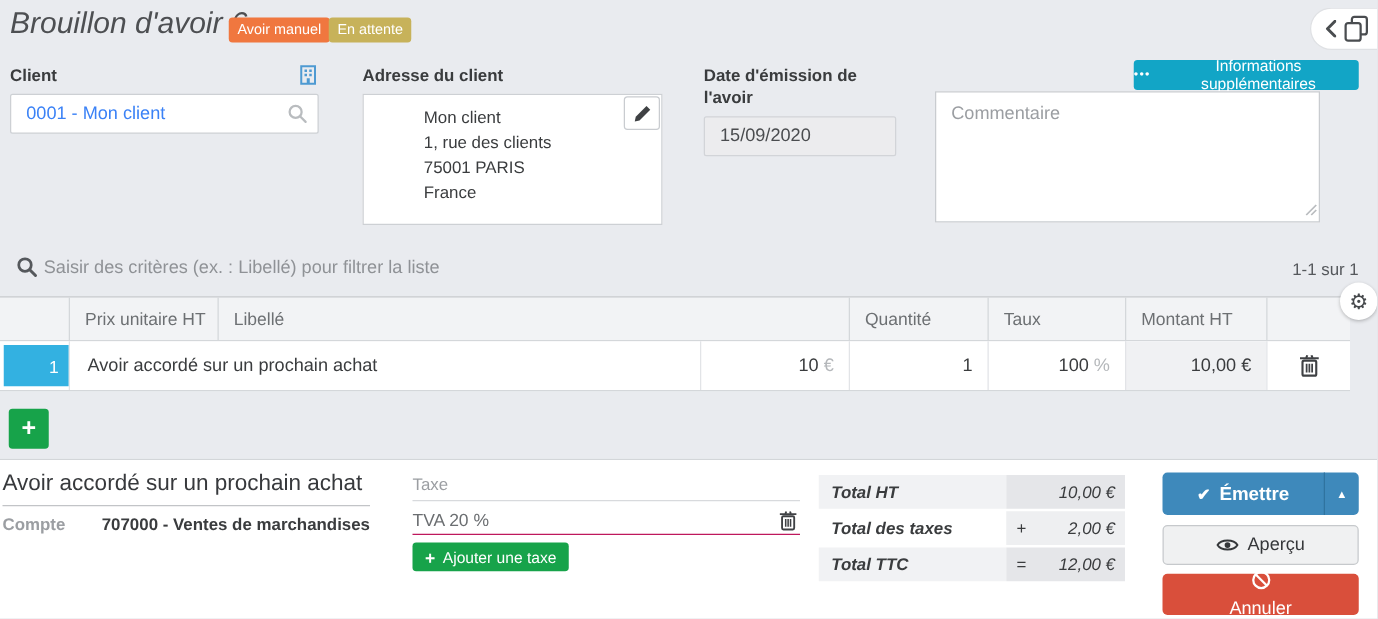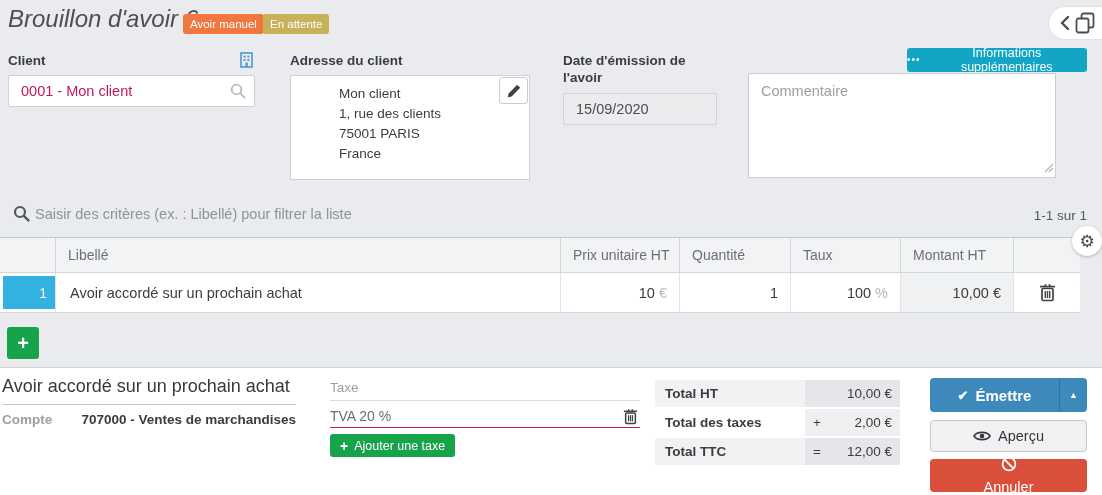--- a/index.html
+++ b/index.html
@@ -32,21 +32,21 @@
   .info-btn {
     left:907px; top:48px; width:180px; height:24px; background:#12a5c6; color:#fff;
     border:none; border-radius:3px; font-size:12.5px; font-family:inherit;
     display:flex; align-items:center; justify-content:center; gap:6px; cursor:pointer;
   }
   .info-btn .dots { font-size:10px; letter-spacing:1px; position:relative; top:-1px; }
 
   .client-input-wrap { left:8px; top:75px; width:247px; height:32px; }
   .client-input {
     width:100%; height:100%; border:1px solid #cdd0d4; border-radius:2px; background:#fff;
-    font-family:inherit; font-size:14.5px; color:#be185d; padding:0 30px 0 12px;
+    font-family:inherit; font-size:14.5px; color:#3b82f6; padding:0 30px 0 12px;
   }
   .client-input-wrap .search-icon { position:absolute; right:9px; top:8px; }
 
   .address-box {
     left:290px; top:75px; width:240px; height:105px; background:#fff;
     border:1px solid #cdd0d4; padding:8px 12px; font-size:13.5px; line-height:20px; color:#3a3c3e;
   }
   .address-box .line { display:block;margin-left:36px; }
   .pencil-btn {
     position:absolute; top:1px; right:1px; width:29px; height:27px; background:#fff;
@@ -128,21 +128,21 @@
   .tax-row { position:absolute; left:330px; top:37px; width:310px; height:23px; display:flex; justify-content:space-between; align-items:center; border-bottom:1px solid #be185d; }
   .tax-value { color:#6b6e71; font-size:14px; }
   .add-tax-btn {
     position:absolute; left:330px; top:66px; height:23px; padding:0 10px; background:#17a34a;
     border:none; border-radius:3px; color:#fff; font-size:12.5px; font-family:inherit;
     display:flex; align-items:center; gap:6px; cursor:pointer;
   }
   .add-tax-btn .plus { font-size:14px; font-weight:bold; line-height:0; }
 
   .totals { position:absolute; left:655px; top:12px; width:245px; }
-  .total-row { display:flex; height:27px; margin-bottom:2px; }
+  .total-row { display:flex; height:27px; margin-bottom:2px;font-style:italic; }
   .total-label { flex:1; display:flex; align-items:center; padding-left:10px; font-size:13.5px; font-weight:bold; color:#3a3c3e; }
   .total-val { width:95px; display:flex; align-items:center; justify-content:space-between; padding:0 8px; font-size:13.5px; color:#3a3c3e; }
   .total-row.stripe .total-label { background:#f1f2f4; }
   .total-row.stripe .total-val { background:#e5e6e9; }
   .total-row.plain .total-val { background:#eeeff1; }
 
   .actions { position:absolute; left:930px; top:10px; width:157px; }
   .btn-emit {
     display:flex; width:157px; height:34px; background:#3e89bb; border:none; border-radius:4px;
     color:#fff; cursor:pointer; padding:0; font-family:inherit;
@@ -247,22 +247,22 @@
           <line x1="10.8" y1="10.8" x2="15.4" y2="15.4" stroke="#55585c" stroke-width="2.4" stroke-linecap="round"></line>
         </svg>
     </span>
     <span class="filter-placeholder">Saisir des critères (ex. : Libellé) pour filtrer la liste</span>
   </div>
   <span class="abs pagination">1-1 sur 1</span>
 
   <div class="abs grid">
     <div class="grid-header">
       <div class="cell c0"></div>
+      <div class="cell c2">Prix unitaire HT</div>
       <div class="cell c1">Libellé</div>
-      <div class="cell c2">Prix unitaire HT</div>
       <div class="cell c3">Quantité</div>
       <div class="cell c4">Taux</div>
       <div class="cell c5">Montant HT</div>
       <div class="cell c6"></div>
     </div>
     <div class="grid-row">
       <div class="cell c0 num-cell">
         <div class="num-inner">1</div>
       </div>
       <div class="cell c1 pad">Avoir accordé sur un prochain achat</div>

